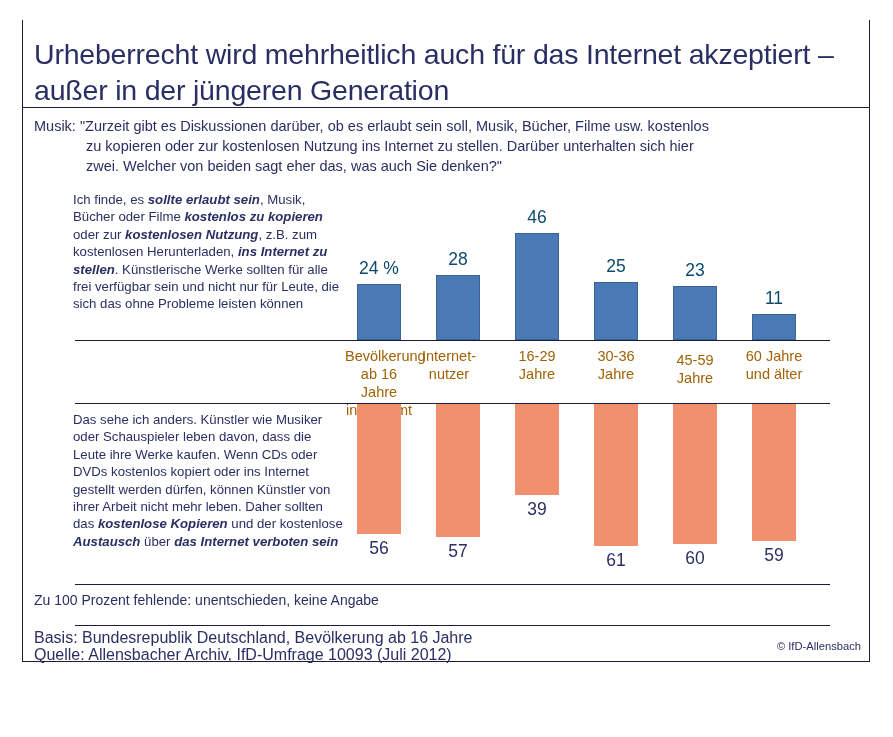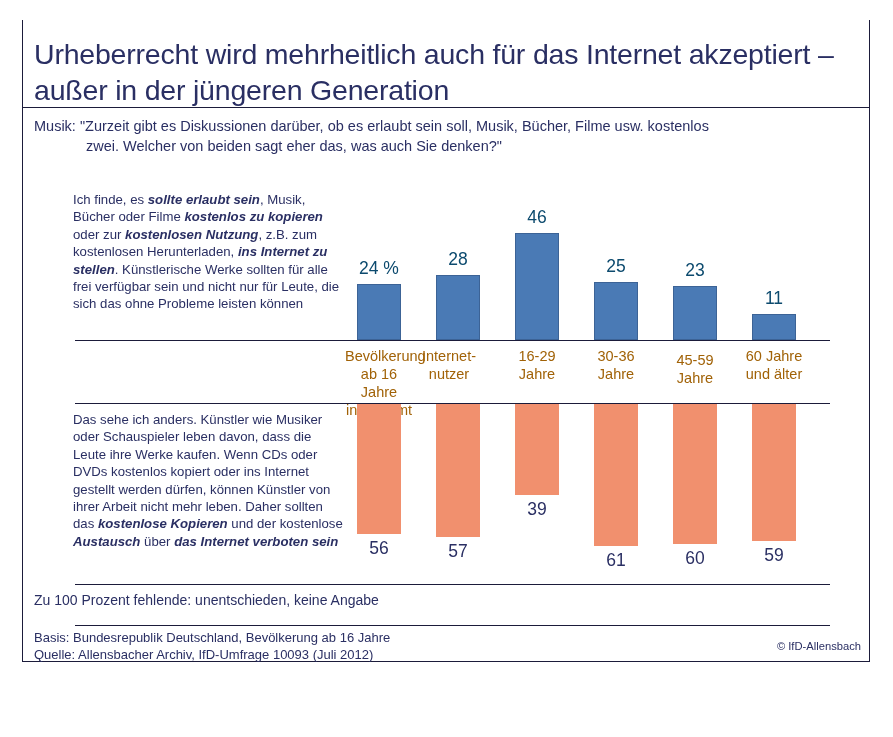--- a/index.html
+++ b/index.html
@@ -171,21 +171,21 @@
     position: absolute;
     left: 34px;
     top: 592px;
     font-size: 14px;
     color: #2a2f63;
   }
   #sources {
     position: absolute;
     left: 34px;
     top: 630px;
-    font-size: 13px;
+    font-size: 16px;
     line-height: 16.5px;
     color: #2a2f63;
   }
   #copyright {
     position: absolute;
     right: 32px;
     top: 640px;
     font-size: 11.2px;
     color: #2a2f63;
   }
@@ -195,20 +195,21 @@
 
 <div id="page">
   <div id="frame"></div>
 
   <div id="title">Urheberrecht wird mehrheitlich auch für das Internet akzeptiert – außer in der jüngeren Generation</div>
   <div id="title-rule"></div>
 
   <div id="question">
     <span class="qlabel">Musik:</span>
     <span class="qfirst">"Zurzeit gibt es Diskussionen darüber, ob es erlaubt sein soll, Musik, Bücher, Filme usw. kostenlos</span>
+    <span class="qbody">zu kopieren oder zur kostenlosen Nutzung ins Internet zu stellen. Darüber unterhalten sich hier</span>
     <span class="qbody">zwei. Welcher von beiden sagt eher das, was auch Sie denken?"</span>
   </div>
 
   <div class="statement" id="stmt-top"><span>Ich finde, es </span><b>sollte erlaubt sein</b><span>, Musik, Bücher oder Filme </span><b>kostenlos zu kopieren</b><span> oder zur </span><b>kostenlosen Nutzung</b><span>, z.B. zum kostenlosen Herunterladen, </span><b>ins Internet zu stellen</b><span>. Künstlerische Werke sollten für alle frei verfügbar sein und nicht nur für Leute, die sich das ohne Probleme leisten können</span></div>
   <div class="statement" id="stmt-bottom"><span>Das sehe ich anders. Künstler wie Musiker oder Schauspieler leben davon, dass die Leute ihre Werke kaufen. Wenn CDs oder DVDs kostenlos kopiert oder ins Internet gestellt werden dürfen, können Künstler von ihrer Arbeit nicht mehr leben. Daher sollten das </span><b>kostenlose Kopieren</b><span> und der kostenlose </span><b>Austausch</b><span> über </span><b>das Internet verboten sein</b></div>
 
   <div class="band-rule" id="rule-upper"></div>
   <div class="band-rule" id="rule-lower"></div>
   <div class="band-rule" id="rule-footer-top"></div>
   <div class="band-rule" id="rule-footer-bottom"></div>

